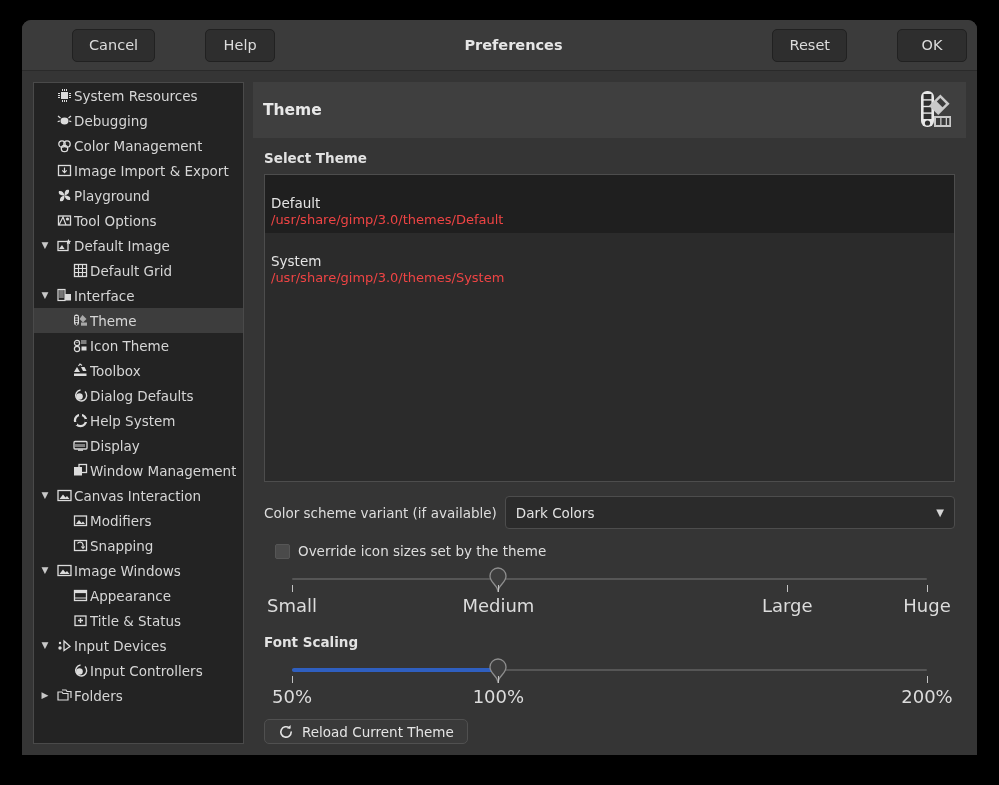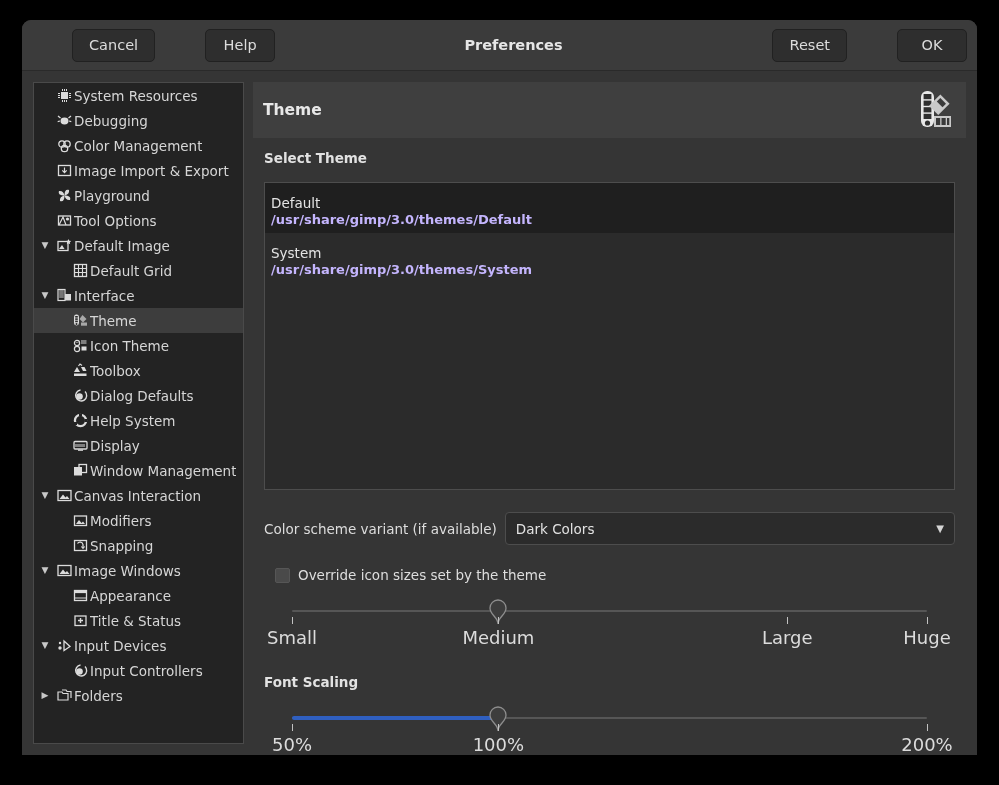--- a/index.html
+++ b/index.html
@@ -124,45 +124,44 @@
     color: #e8e8e8;
   }
   #pane-header-icon { margin-left: auto; display: flex; align-items: center; }
 
   #pane-content {
     flex: 1 1 auto;
     padding: 12px 11px 0 11px;
     min-height: 0;
     display: flex;
     flex-direction: column;
-    gap: 8px;
   }
 
   .section-label {
     font-size: 13.5px;
     font-weight: bold;
     color: #e2e2e2;
     margin-bottom: 8px;
   }
 
   
   #theme-list {
     background: #2b2b2b;
     border: 1px solid #4d4d4d;
     height: 308px;
     flex: 0 0 308px;
     overflow: hidden;
   }
   .theme-row {
-    padding: 12px 6px 5px 6px;
+    padding: 20px 6px 5px 6px;
     cursor: default;
   }
   .theme-row.selected { background: #1f1f1f; }
   .theme-name { font-size: 13.5px; color: #e4e4e4; line-height: 1.25; }
-  .theme-path { font-size: 13px; color: #c4b5fd; line-height: 1.25; font-weight: bold; }
+  .theme-path { font-size: 13px; color: #ef4444; line-height: 1.25; }
 
   
   #scheme-row {
     display: flex;
     align-items: center;
     margin-top: 14px;
     gap: 8px;
   }
   #scheme-label { font-size: 13.5px; color: #dddddd; white-space: nowrap; }
   #scheme-combo {
@@ -669,23 +668,20 @@
           <div class="tick-row" id="font-ticks">
               <div class="tick" style="left: 0%;"></div>
               <div class="tick" style="left: 32.5%;"></div>
               <div class="tick" style="left: 100%;"></div>
             </div>
           <div class="tick-label-row" id="font-tick-labels">
               <div class="tick-label" style="left: 0%; transform: translateX(-50%);">50%</div>
               <div class="tick-label" style="left: 32.5%;">100%</div>
               <div class="tick-label" style="left: 100%;">200%</div>
             </div>
-          <div class="value-row" id="font-value-row">
-              <div class="value-text" style="left: 32.5%;">100</div>
-            </div>
         </div>
 
         <div id="reload-btn">
           <span>
             <svg width="16" height="16" viewBox="0 0 16 16">
               <path d="M13.2 8 A 5.2 5.2 0 1 1 11.4 4" fill="none" stroke="#e4e4e4" stroke-width="1.6" stroke-linecap="round"></path>
               <path d="M12.6 0.9 L12.6 4.6 L8.9 4.6 Z" fill="#e4e4e4"></path>
             </svg>
           </span>
           <span>Reload Current Theme</span>

